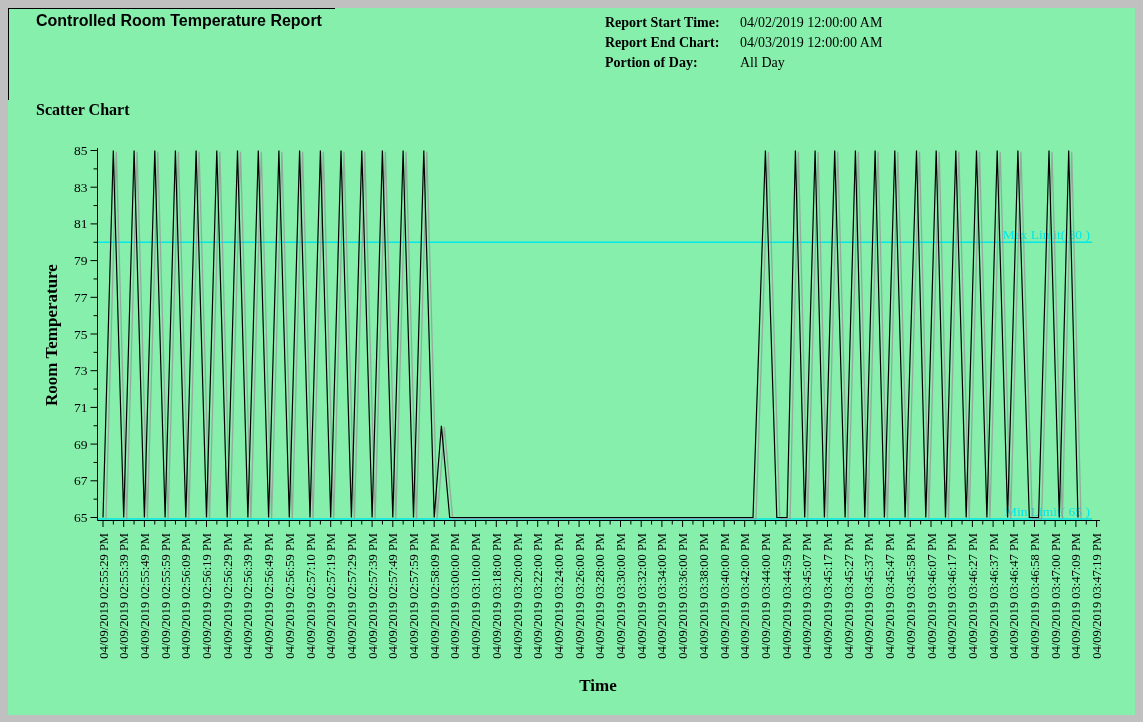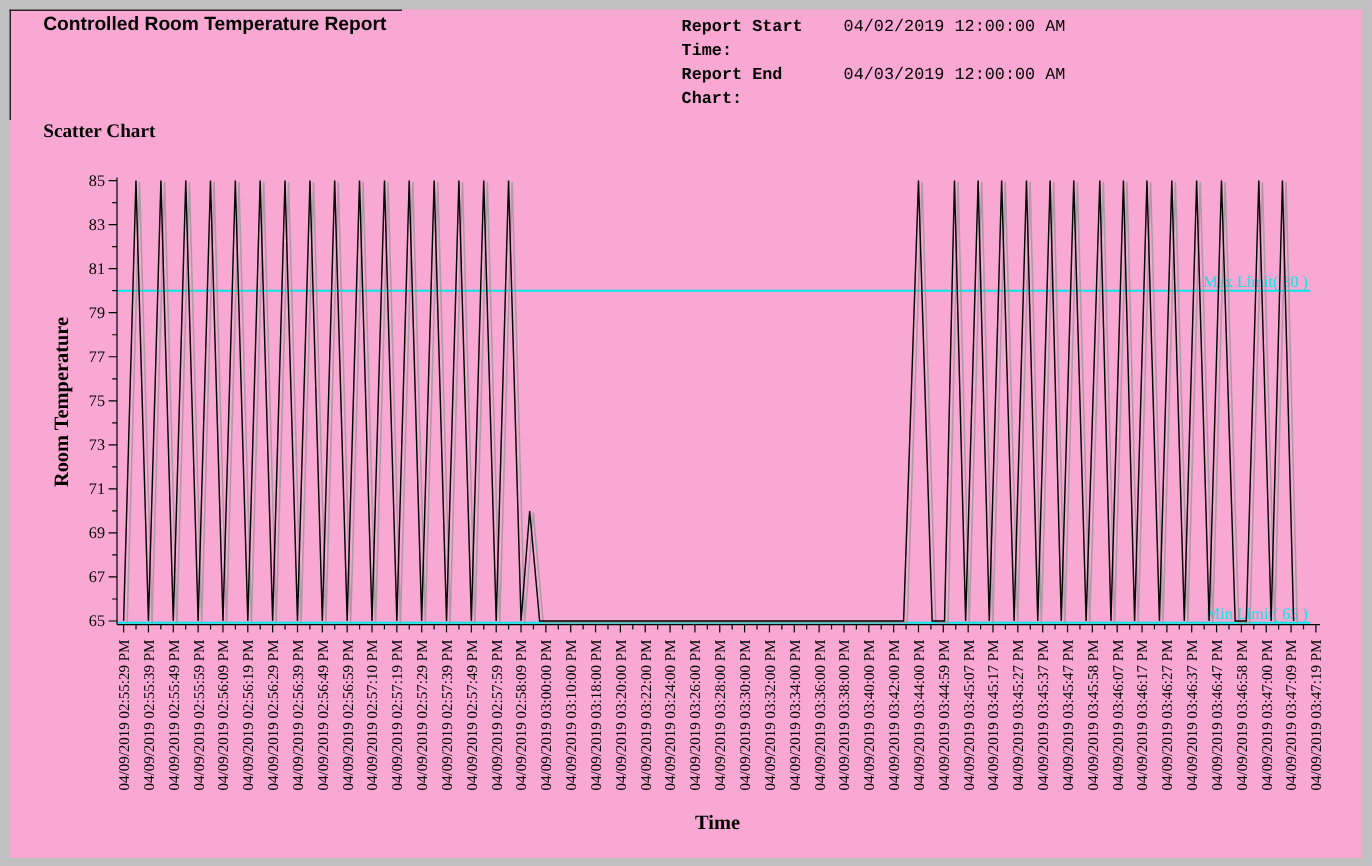--- a/index.html
+++ b/index.html
@@ -3,30 +3,30 @@
 <meta charset="utf-8">
 <style>
   html,body{margin:0;padding:0;}
   body{
     width:1143px;height:722px;position:relative;overflow:hidden;
     background:#c0c0c0;
     font-family:"Liberation Serif", serif;
   }
   .page{
     position:absolute;left:8px;top:8px;width:1127px;height:707px;
-    background:#f9a8d4;
+    background:#86efac;
   }
   .border-top{position:absolute;left:0;top:0;width:327px;height:1px;background:#000;}
   .border-left{position:absolute;left:0;top:0;width:1px;height:92px;background:#000;}
   .report-title{
     position:absolute;left:28px;top:4px;
     font-family:"Liberation Sans", sans-serif;
     font-weight:bold;font-size:16px;color:#000;white-space:nowrap;
   }
-  .meta{position:absolute;left:560px;top:5px;font-size:14px;color:#000;font-family:Liberation Mono, monospace;}
+  .meta{position:absolute;left:597px;top:5px;font-size:14px;color:#000;}
   .meta-row{display:flex;line-height:20px;}
   .meta-label{width:135px;font-weight:bold;}
   .meta-value{white-space:nowrap;}
   .section-title{
     position:absolute;left:28px;top:93px;
     font-weight:bold;font-size:16px;color:#000;white-space:nowrap;
   }
   .chart-wrap{position:absolute;left:0;top:122px;width:1127px;height:585px;}
   svg{font-family:"Liberation Serif", serif;}
 </style>
@@ -40,20 +40,24 @@
   <div class="report-title">Controlled Room Temperature Report</div>
 
   <div class="meta">
     <div class="meta-row">
       <span class="meta-label">Report Start Time:</span>
       <span class="meta-value">04/02/2019 12:00:00 AM</span>
     </div>
     <div class="meta-row">
       <span class="meta-label">Report End Chart:</span>
       <span class="meta-value">04/03/2019 12:00:00 AM</span>
+    </div>
+    <div class="meta-row">
+      <span class="meta-label">Portion of Day:</span>
+      <span class="meta-value">All Day</span>
     </div>
   </div>
 
   <div class="section-title">Scatter Chart</div>
 
   <div class="chart-wrap">
     <svg id="chart-svg" width="1127" height="585" viewBox="8 130 1127 585">
         <line x1="97.5" y1="242.25" x2="1092" y2="242.25" stroke="#00E8E8" stroke-width="1.7"></line>
         <text x="1090" y="239.25" fill="#00E8E8" font-size="13.5" text-anchor="end">Max Limit( 80 )</text>
         <line x1="97.5" y1="519" x2="1092" y2="519" stroke="#00E8E8" stroke-width="1.7"></line>

